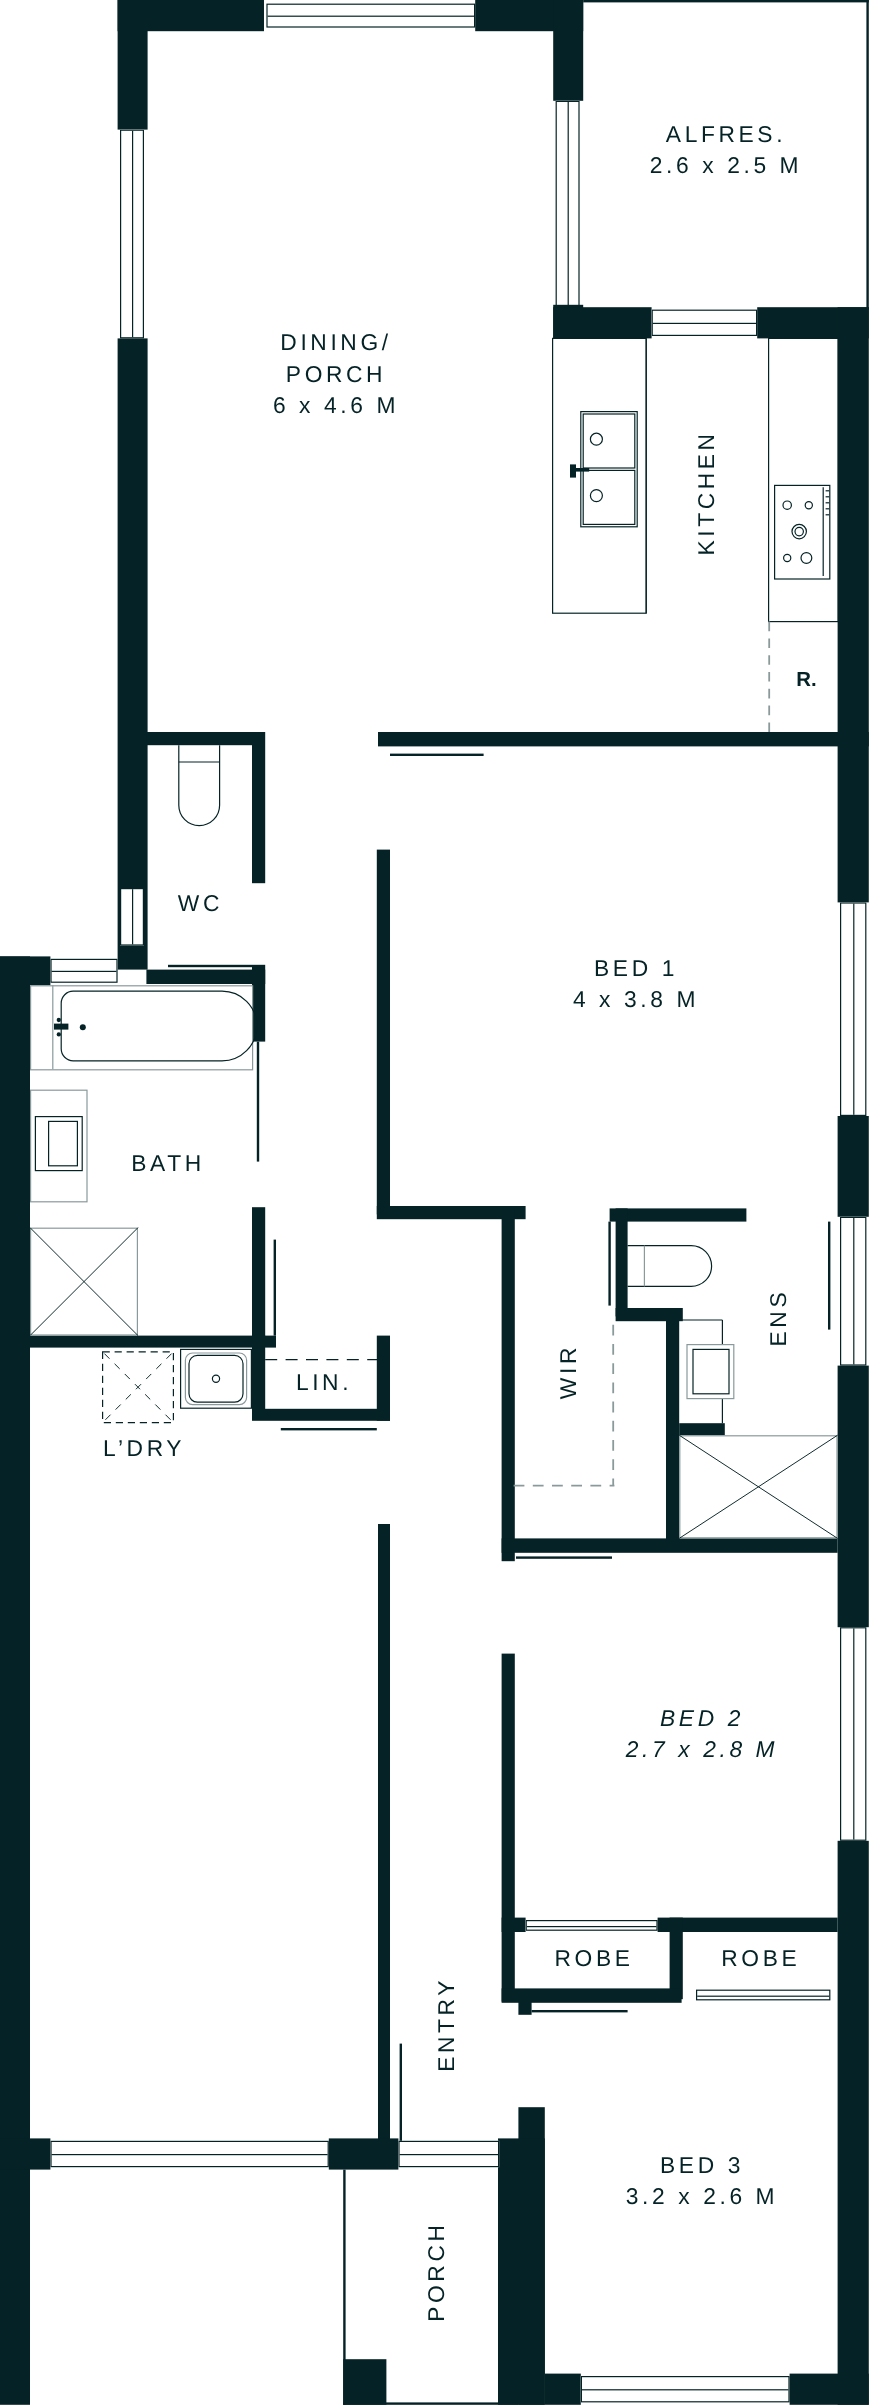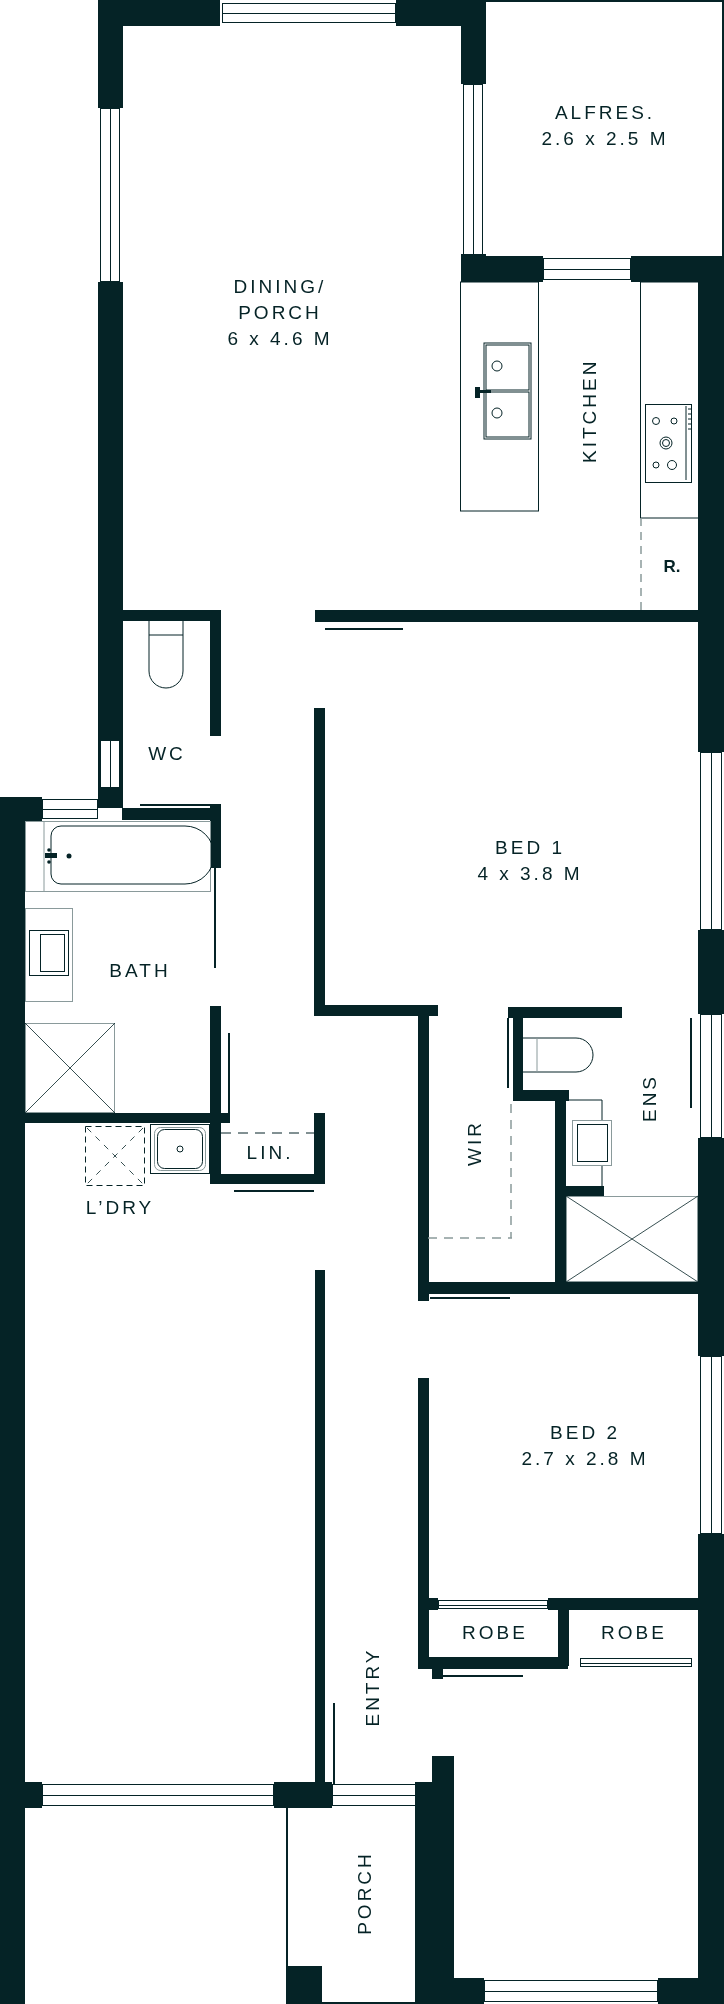--- a/index.html
+++ b/index.html
@@ -217,31 +217,35 @@
     <span class="dim">2.6 x 2.5 M</span>
   </div>
   <div class="label" style="left:180px;top:274px;width:200px;">
     <span class="dim">DINING/</span>
     <span class="dim">PORCH</span>
     <span class="dim">6 x 4.6 M</span>
   </div>
   <div class="label rot" style="left:540px;top:400px;width:100px;">KITCHEN</div>
   <div class="label" style="left:652px;top:554px;width:40px;font-weight:bold;font-size:17px;letter-spacing:0;">R.</div>
   <div class="label" style="left:132px;top:741px;width:70px;">WC</div>
-  <div class="label" style="left:440px;top:835px;width:180px;">
+  <div class="label" style="left:440px;top:795px;width:180px;">
     <span class="dim">BED 1</span>
     <span class="dim">4 x 3.8 M</span>
   </div>
   <div class="label" style="left:90px;top:958px;width:100px;">BATH</div>
   <div class="label rot" style="left:445px;top:1130px;width:60px;">WIR</div>
   <div class="label rot" style="left:620px;top:1085px;width:60px;">ENS</div>
   <div class="label" style="left:228px;top:1140px;width:84px;">LIN.</div>
   <div class="label" style="left:70px;top:1195px;width:100px;">L’DRY</div>
-  <div class="label" style="left:495px;top:1420px;width:180px;">
+  <div class="label" style="left:495px;top:1420px;width:180px;font-style:italic;">
     <span class="dim">BED 2</span>
     <span class="dim">2.7 x 2.8 M</span>
   </div>
   <div class="label" style="left:432px;top:1620px;width:126px;">ROBE</div>
   <div class="label" style="left:570px;top:1620px;width:128px;">ROBE</div>
   <div class="label rot" style="left:323px;top:1674px;width:100px;">ENTRY</div>
   <div class="label rot" style="left:315px;top:1880px;width:100px;">PORCH</div>
+  <div class="label" style="left:485px;top:1793px;width:200px;">
+    <span class="dim">BED 3</span>
+    <span class="dim">3.2 x 2.6 M</span>
+  </div>
 
 </div>
 
 </body></html>

